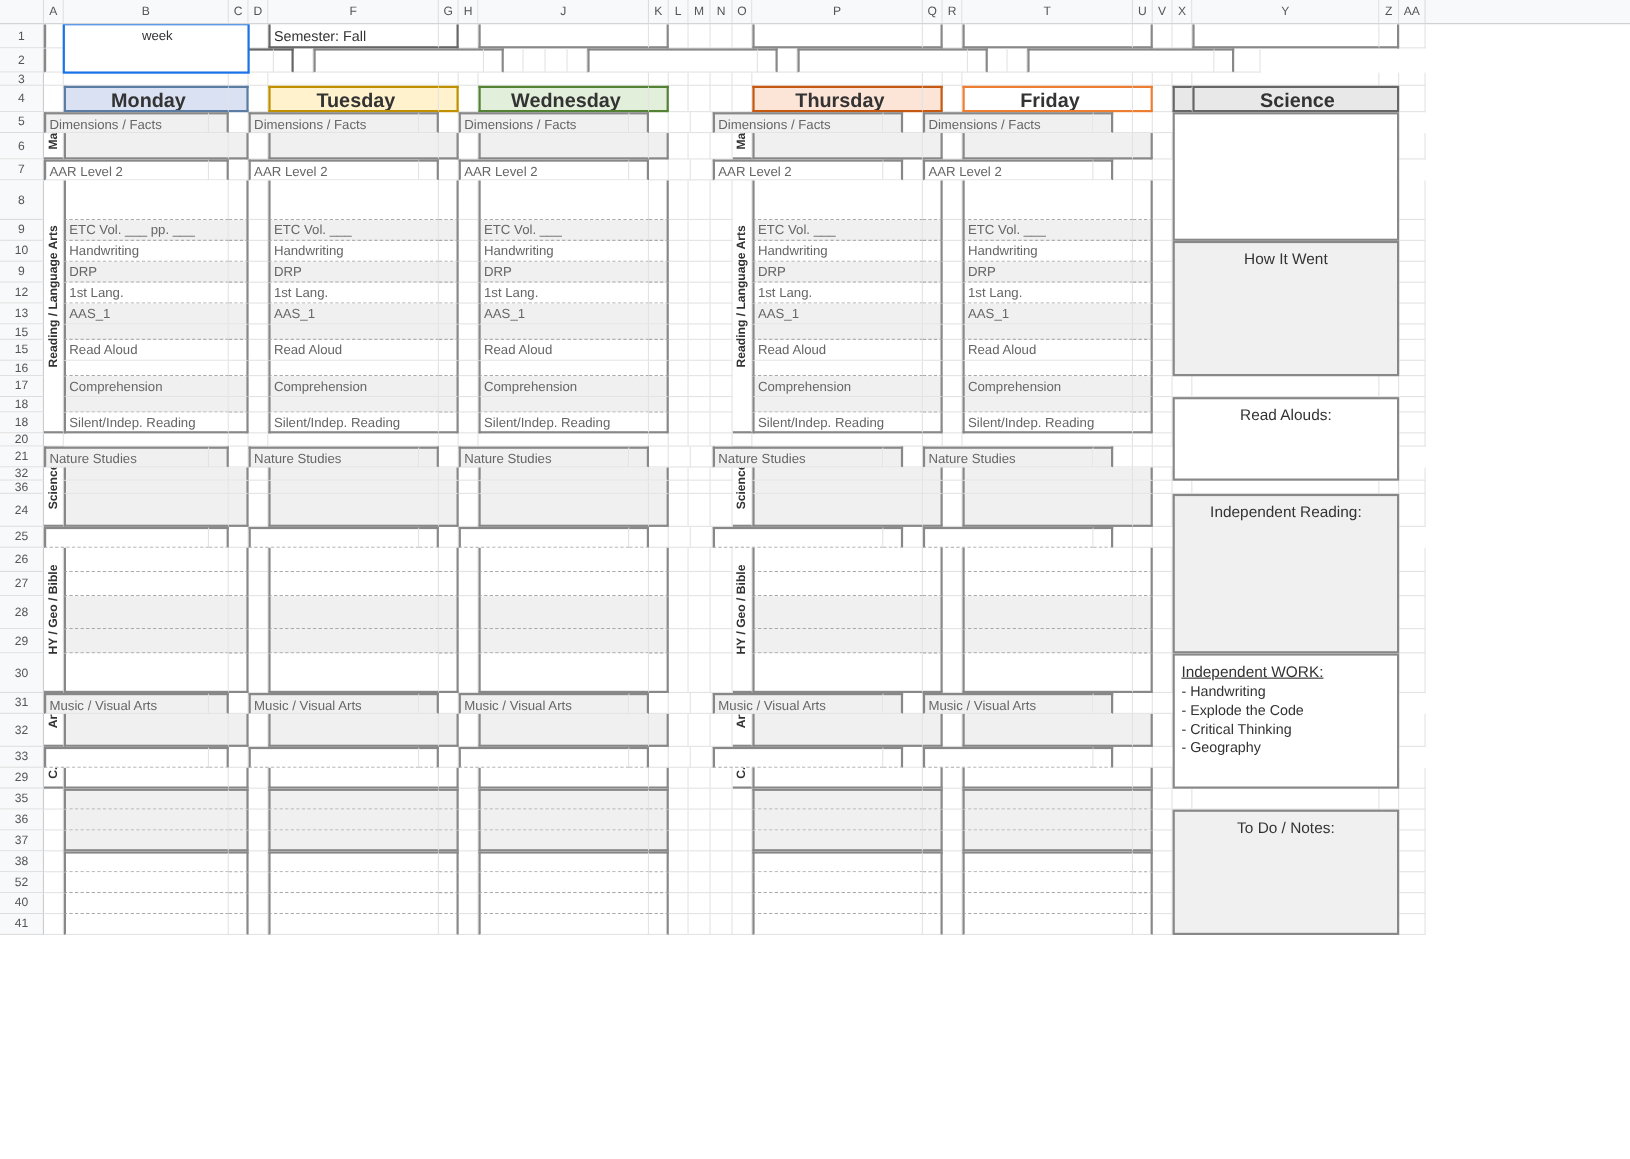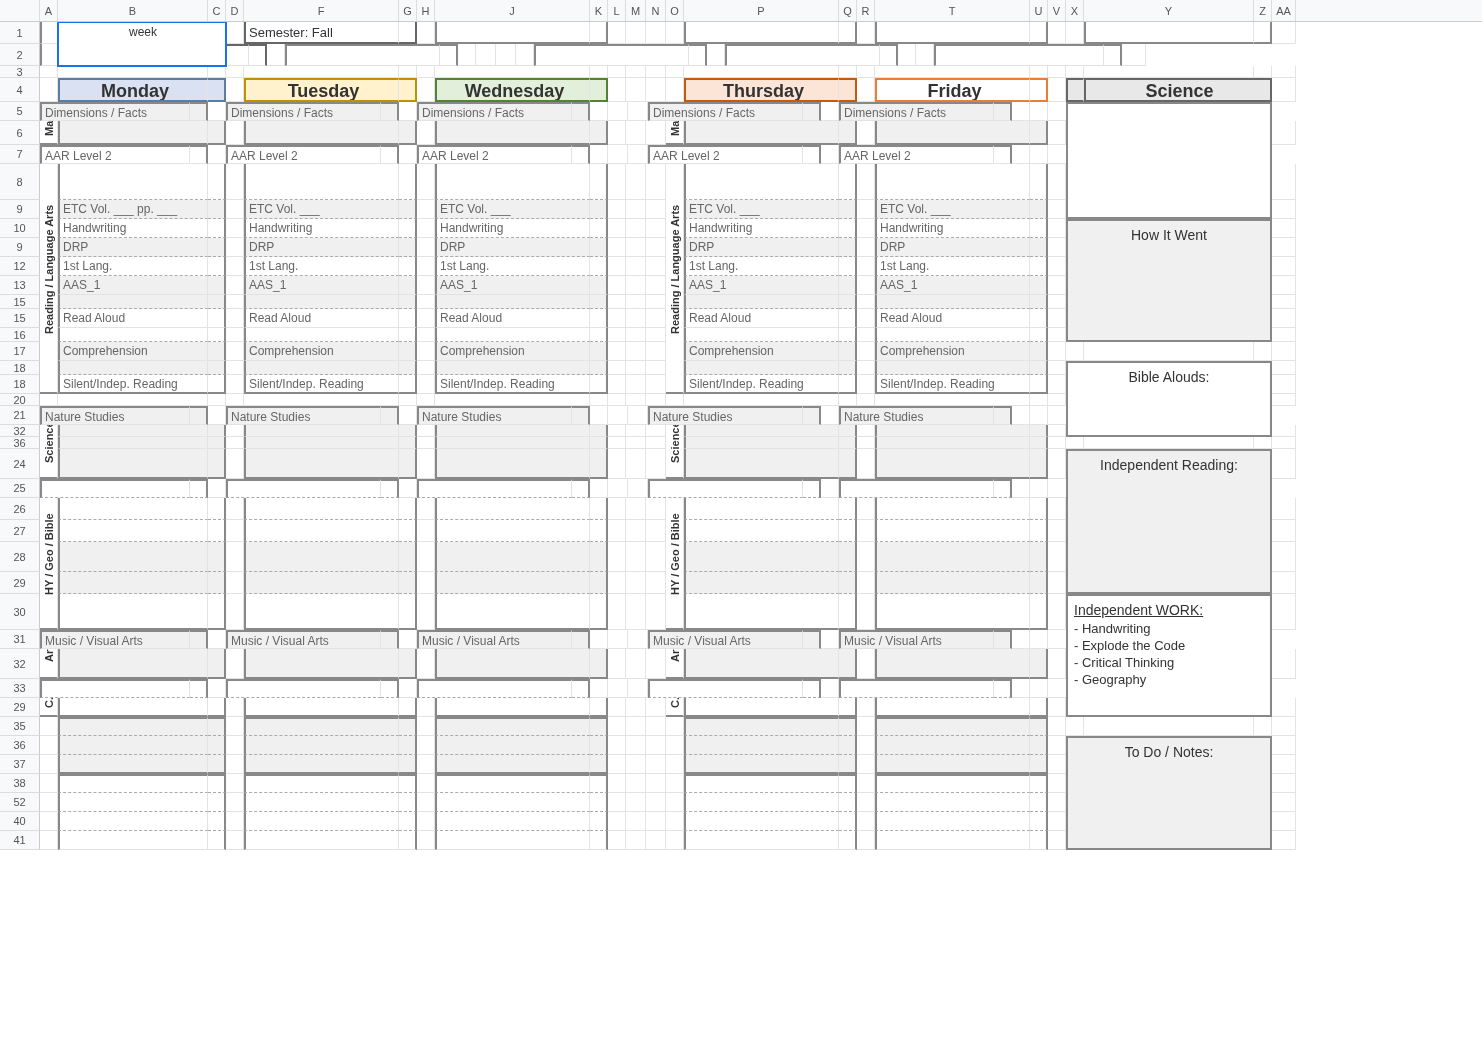--- a/index.html
+++ b/index.html
@@ -1162,21 +1162,21 @@
         <div class="cell" style="width: 24px; height: 19px; line-height: 18px;"></div>
       </div>
     </div>
 
   <div id="weekend-area">
       <div class="weekend-box" style="left: 1066px; top: 102px; width: 206px; height: 117px;"></div>
       <div class="weekend-box gray" style="left: 1066px; top: 219px; width: 206px; height: 123px;">
         <div class="weekend-title" style="text-align: center;">How It Went</div>
       </div>
       <div class="weekend-box" style="left: 1066px; top: 361px; width: 206px; height: 76px;">
-        <div class="weekend-title" style="text-align: center;">Bible Alouds:</div>
+        <div class="weekend-title" style="text-align: center;">Read Alouds:</div>
       </div>
       <div class="weekend-box gray" style="left: 1066px; top: 449px; width: 206px; height: 145px;">
         <div class="weekend-title" style="text-align: center;">Independent Reading:</div>
       </div>
       <div class="weekend-box" style="left: 1066px; top: 594px; width: 206px; height: 123px;">
         <div class="weekend-left-title">Independent WORK:</div>
         <div class="notes-line">- Handwriting</div>
         <div class="notes-line">- Explode the Code</div>
         <div class="notes-line">- Critical Thinking</div>
         <div class="notes-line">- Geography</div>

